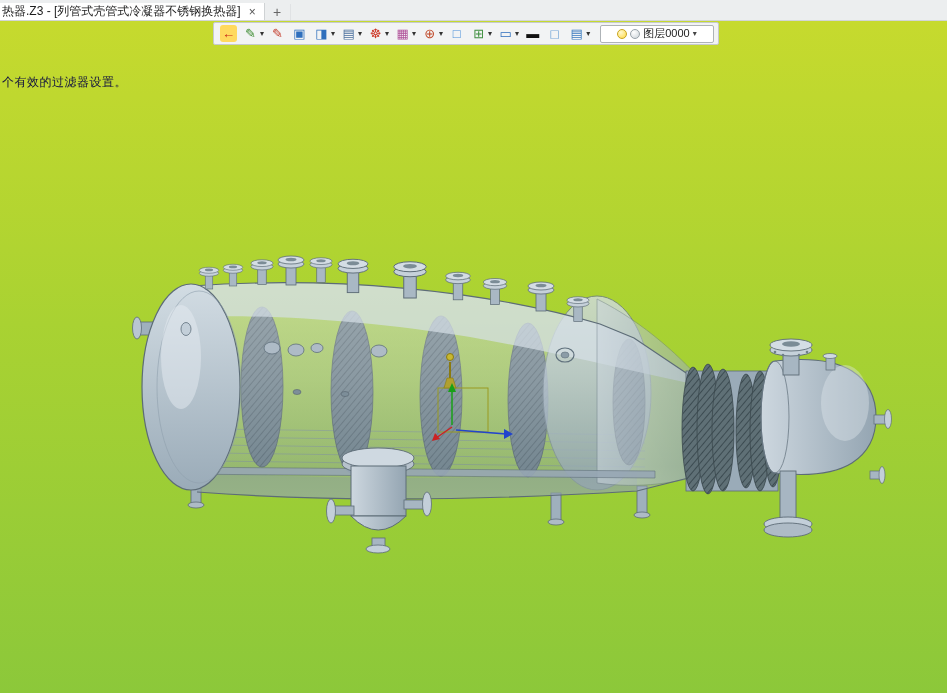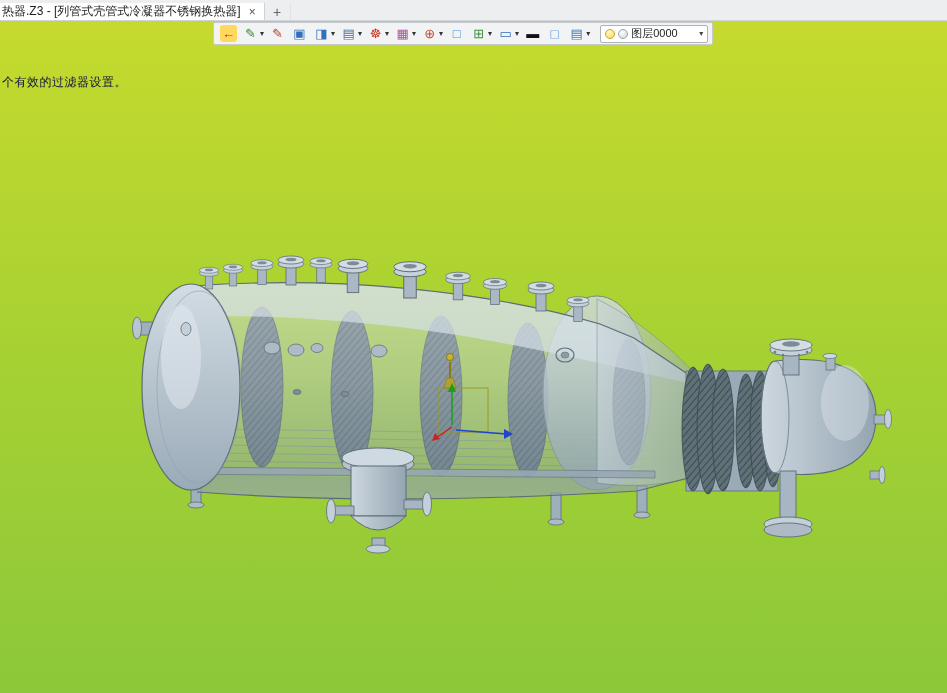--- a/index.html
+++ b/index.html
@@ -33,21 +33,21 @@
   #toolbar-buttons { display:flex; align-items:center; gap:1px; }
   .tb-btn { display:inline-flex; align-items:center; height:19px; border:none;
     background:transparent; padding:0 2px; border-radius:2px; cursor:pointer; }
   .tb-glyph { font-size:13px; line-height:17px; width:17px; text-align:center;
     display:inline-block; }
   .tb-glyph.boxed { border-radius:3px; }
   .tb-caret { font-size:8px; color:#333; margin-left:1px; }
 
   .layer-combo { display:flex; align-items:center; gap:3px; margin-left:8px;
     height:18px; background:#ffffff; border:1px solid #aeb3b7;
-    border-radius:2px; padding:0 4px; cursor:pointer; min-width:108px; }
+    border-radius:2px; padding:0 16px; cursor:pointer; min-width:108px; }
   .bulb { width:10px; height:10px; border-radius:50%;
     background:radial-gradient(circle at 35% 30%, #fff9cf, #ffd944);
     border:1px solid #c9a520; display:inline-block; }
   .sphere { width:10px; height:10px; border-radius:50%;
     background:radial-gradient(circle at 35% 30%, #ffffff, #ccd4d9);
     border:1px solid #99a3aa; display:inline-block; }
   .combo-text { font-size:11px; color:#222; flex:1; }
   .combo-caret { font-size:8px; color:#444; }
 </style>
 </head>

